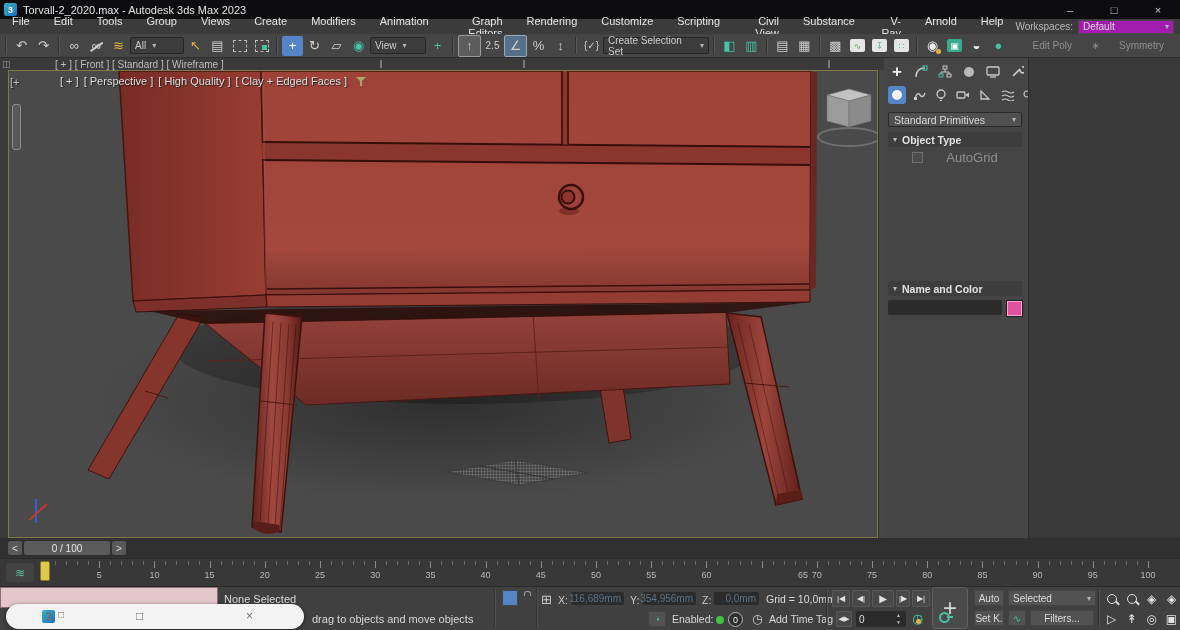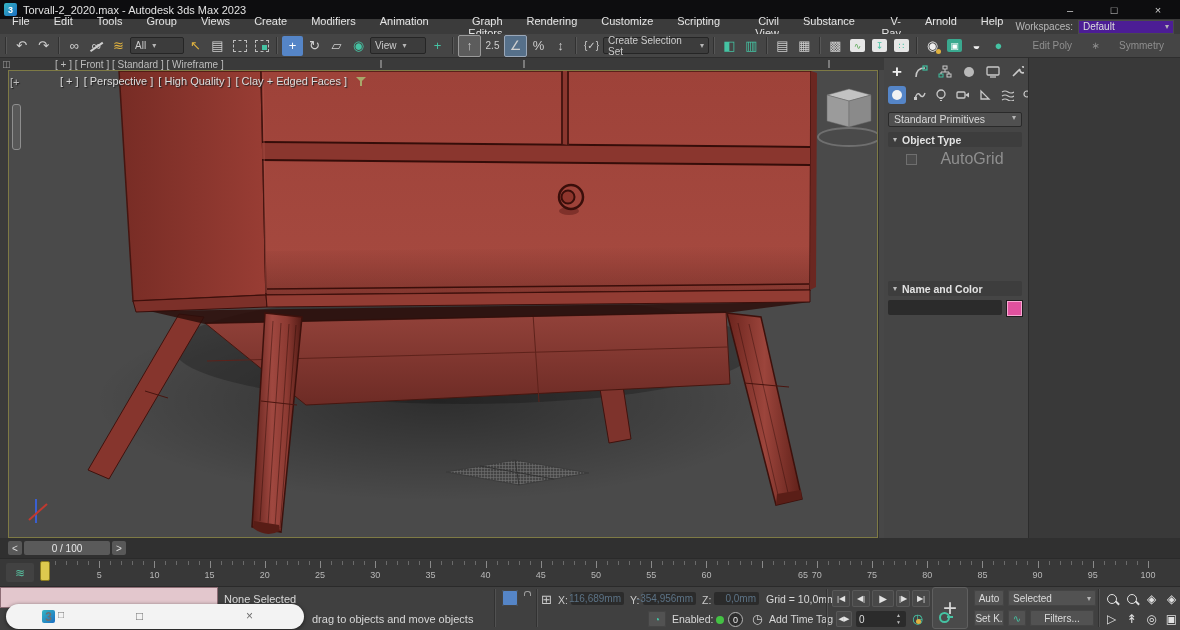--- a/index.html
+++ b/index.html
@@ -13,21 +13,21 @@
            color:#fff;font-size:9px;font-weight:bold;display:flex;align-items:center;justify-content:center;}
   #titletext{font-size:11px;color:#e2e2e2;}
   #wincontrols{margin-left:auto;display:flex;}
   .winbtn{width:44px;height:19px;display:flex;align-items:center;justify-content:center;color:#cfcfcf;font-size:11px;}
   
   #menubar{left:0;top:19px;width:1180px;height:15px;background:#3b3b3b;display:flex;align-items:center;
            border-bottom:1px solid #2d2d2d;}
   .mitem{padding:0 12px;font-size:11px;color:#e4e4e4;}
   #workspaces{margin-left:auto;display:flex;align-items:center;gap:5px;margin-right:6px;}
   #workspaces .wl{font-size:10px;color:#b8b8b8;}
-  .wdd{width:86px;height:12px;background:#4c1d95;border:1px solid #4a4a4a;font-size:10px;color:#ddd;
+  .wdd{width:86px;height:12px;background:#a21caf;border:1px solid #4a4a4a;font-size:10px;color:#ddd;
        display:flex;align-items:center;justify-content:space-between;padding:0 4px;gap:32px;}
   
   #toolbar{left:0;top:34px;width:1180px;height:24px;background:#454545;display:flex;align-items:center;
            padding:0 2px;gap:1px;border-bottom:1px solid #2e2e2e;box-sizing:border-box;}
   .ti{min-width:21px;height:20px;display:flex;align-items:center;justify-content:center;color:#cfcfcf;
       font-size:13px;flex:0 0 auto;position:relative;}
   .ti.sm{font-size:10px;}
   .tsep{width:1px;height:17px;background:#313131;border-right:1px solid #575757;margin:0 3px;flex:0 0 auto;}
   .tdd{height:15px;background:#3c3c3c;border:1px solid #252525;border-radius:2px;color:#ccc;font-size:10px;
        display:flex;align-items:center;padding:0 4px;gap:6px;flex:0 0 auto;}
@@ -64,28 +64,28 @@
   #vpcorner{left:10px;top:76px;font-size:11px;color:#bdbdbd;text-shadow:1px 1px 1px #222;}
   #vpill{left:12px;top:104px;width:7px;height:44px;background:#585858;border:1px solid #8e8e8e;border-radius:3px;}
   #vpscroll{left:878px;top:70px;width:6px;height:468px;background:#474747;border-left:1px solid #323232;box-sizing:border-box;}
   
   #cmdpanel{left:884px;top:58px;width:144px;height:528px;background:#454545;}
   #rightvoid{left:1028px;top:58px;width:152px;height:528px;background:#393939;border-left:1px solid #2c2c2c;box-sizing:border-box;}
   .tabrow{position:absolute;left:4px;display:flex;gap:6px;align-items:center;}
   .ptab{width:18px;height:18px;display:flex;align-items:center;justify-content:center;}
   .geo-active{background:#5585c7;border-radius:3px;}
   .pdd{position:absolute;left:4px;top:54px;width:134px;height:15px;background:#505050;border:1px solid #2a2a2a;
-       border-radius:2px;font-size:10.5px;color:#d8d8d8;display:flex;
+       border-radius:2px;font-size:10.5px;color:#d8d8d8;display:flex;align-items:center;
        justify-content:space-between;padding:0 5px;box-sizing:border-box;}
   .rollout{position:absolute;left:4px;width:134px;height:15px;background:#3d3d3d;border-radius:2px;
        font-size:10.5px;font-weight:bold;color:#e2e2e2;display:flex;align-items:center;gap:5px;padding:0 5px;
        box-sizing:border-box;}
   .rollout .ra{font-size:8px;color:#bbb;}
   #autogrid{position:absolute;left:4px;top:92px;width:134px;display:flex;align-items:center;justify-content:center;
-       gap:23px;font-size:16px;color:#8f8f8f;}
+       gap:23px;font-size:13px;color:#8f8f8f;}
   .cbx{width:9px;height:9px;border:1px solid #6f6f6f;background:#4c4c4c;}
   #objgrid{position:absolute;left:6px;top:110px;width:132px;display:grid;grid-template-columns:63px 63px;
        gap:5px 5px;}
   .objbtn{height:14px;background:#585858;border-radius:3px;font-size:10.5px;color:#d8d8d8;display:flex;
        align-items:center;justify-content:center;box-shadow:inset 0 0 0 1px #4a4a4a;}
   #namefield{position:absolute;left:4px;top:242px;width:114px;height:15px;background:#2b2b2b;border-radius:2px;}
   #swatch{position:absolute;left:122px;top:242px;width:15px;height:15px;background:#e0519e;border:1px solid #1e1e1e;
        box-shadow:inset 0 0 0 1px #f6a9d2;}
   
   #scrubrow{left:0;top:538px;width:1180px;height:20px;background:#303030;}

